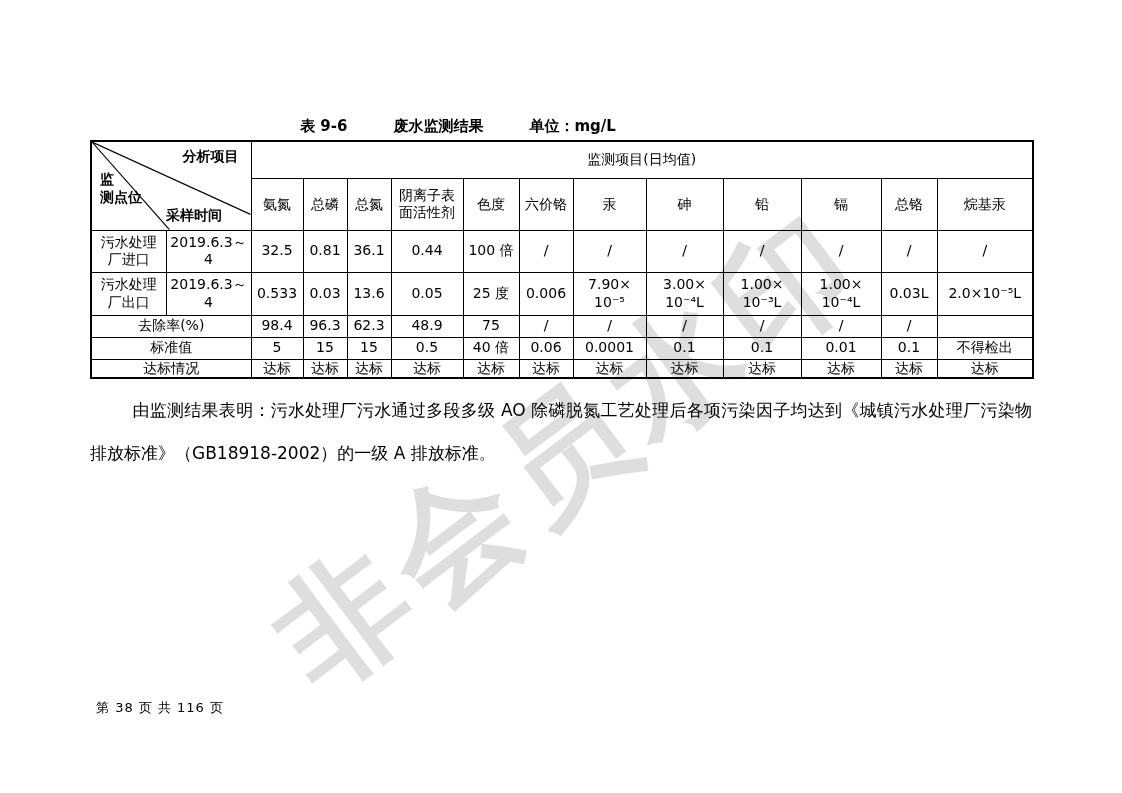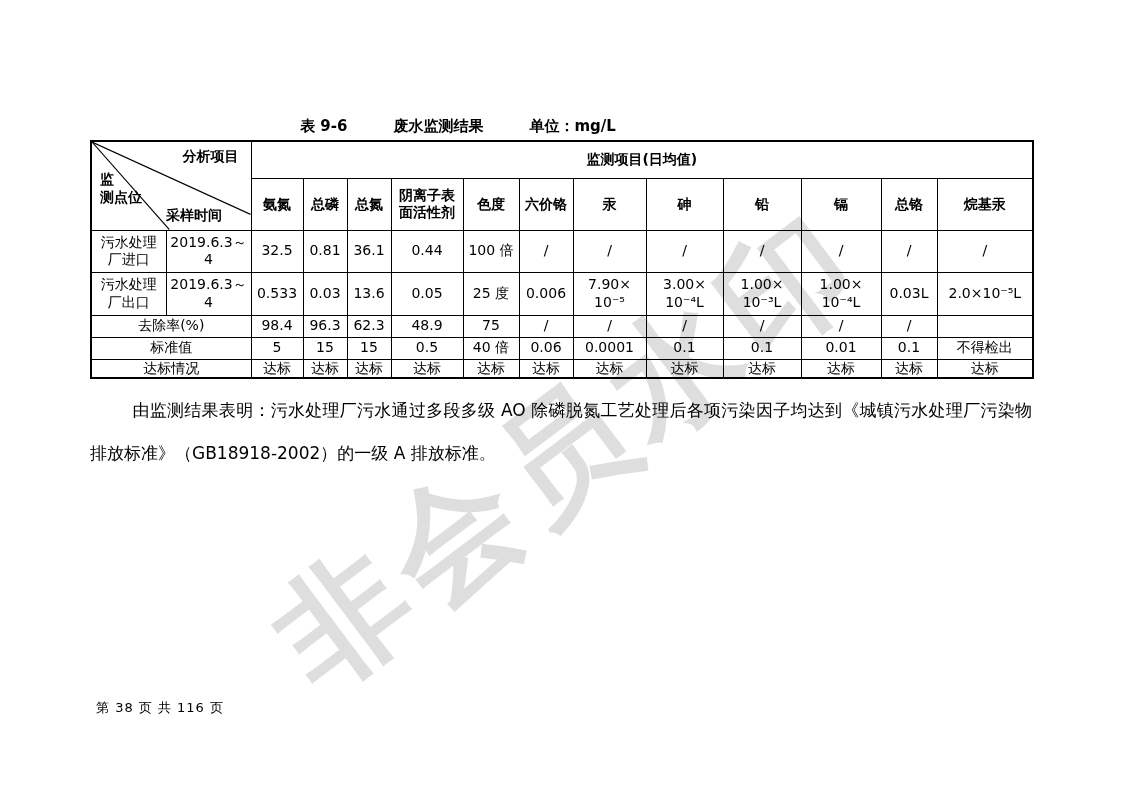--- a/index.html
+++ b/index.html
@@ -22,21 +22,21 @@
   
   table.monitor{
     position:absolute;left:90px;top:140px;width:942px;z-index:2;
     border-collapse:collapse;table-layout:fixed;border:2px solid #000;background:transparent;
   }
   table.monitor td{
     border:1px solid #000;text-align:center;vertical-align:middle;
     font-size:14px;line-height:1.25;padding:0 3px;overflow:hidden;
     white-space:pre-line;word-break:break-all;
   }
-  td.hd{font-weight:bold;margin-top:8px;}
+  td.hd{font-weight:normal;margin-top:8px;}
   tr.r-group{height:32px;}
   tr.r-head{height:43px;}
   tr.r-data1{height:42px;}
   tr.r-data2{height:43px;}
   tr.r-small{height:22px;}
   tr.r-last{height:15px;}
   
   td.corner{position:relative;padding:0;}
   .corner svg{position:absolute;left:0;top:0;width:100%;height:100%;}
   .corner .lbl{position:absolute;font-weight:bold;font-size:14px;line-height:1.3;white-space:pre-line;}

